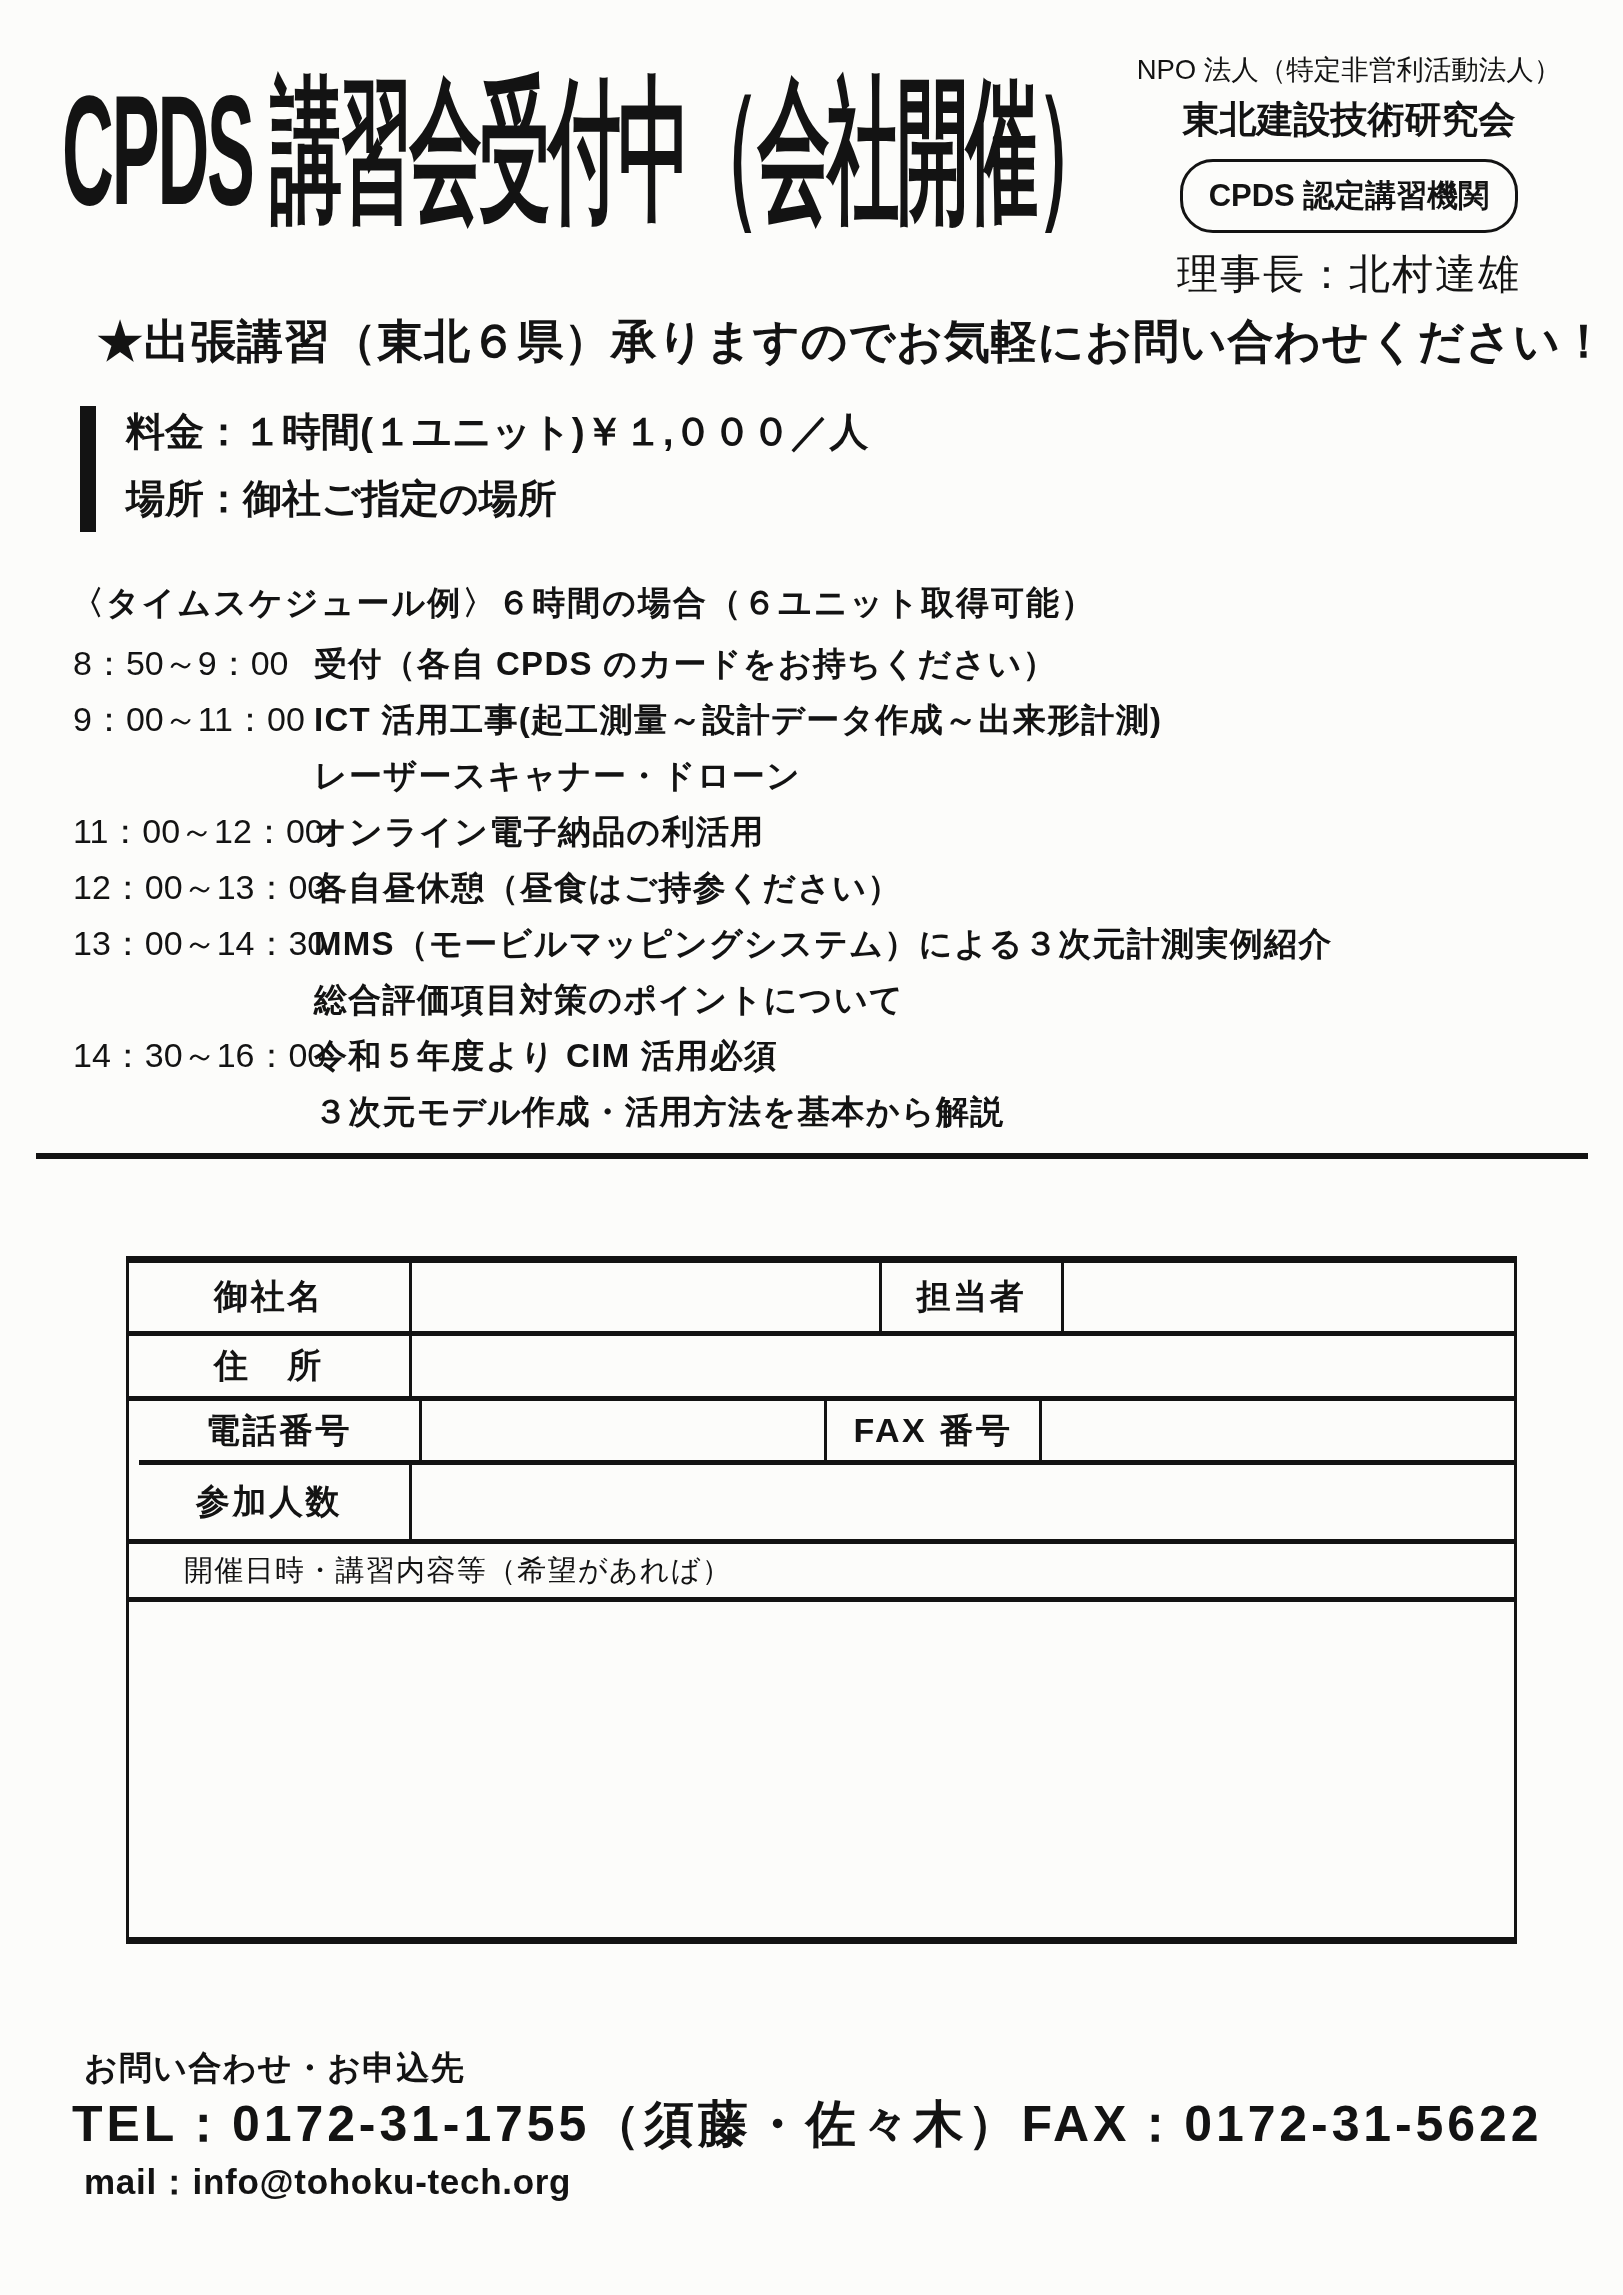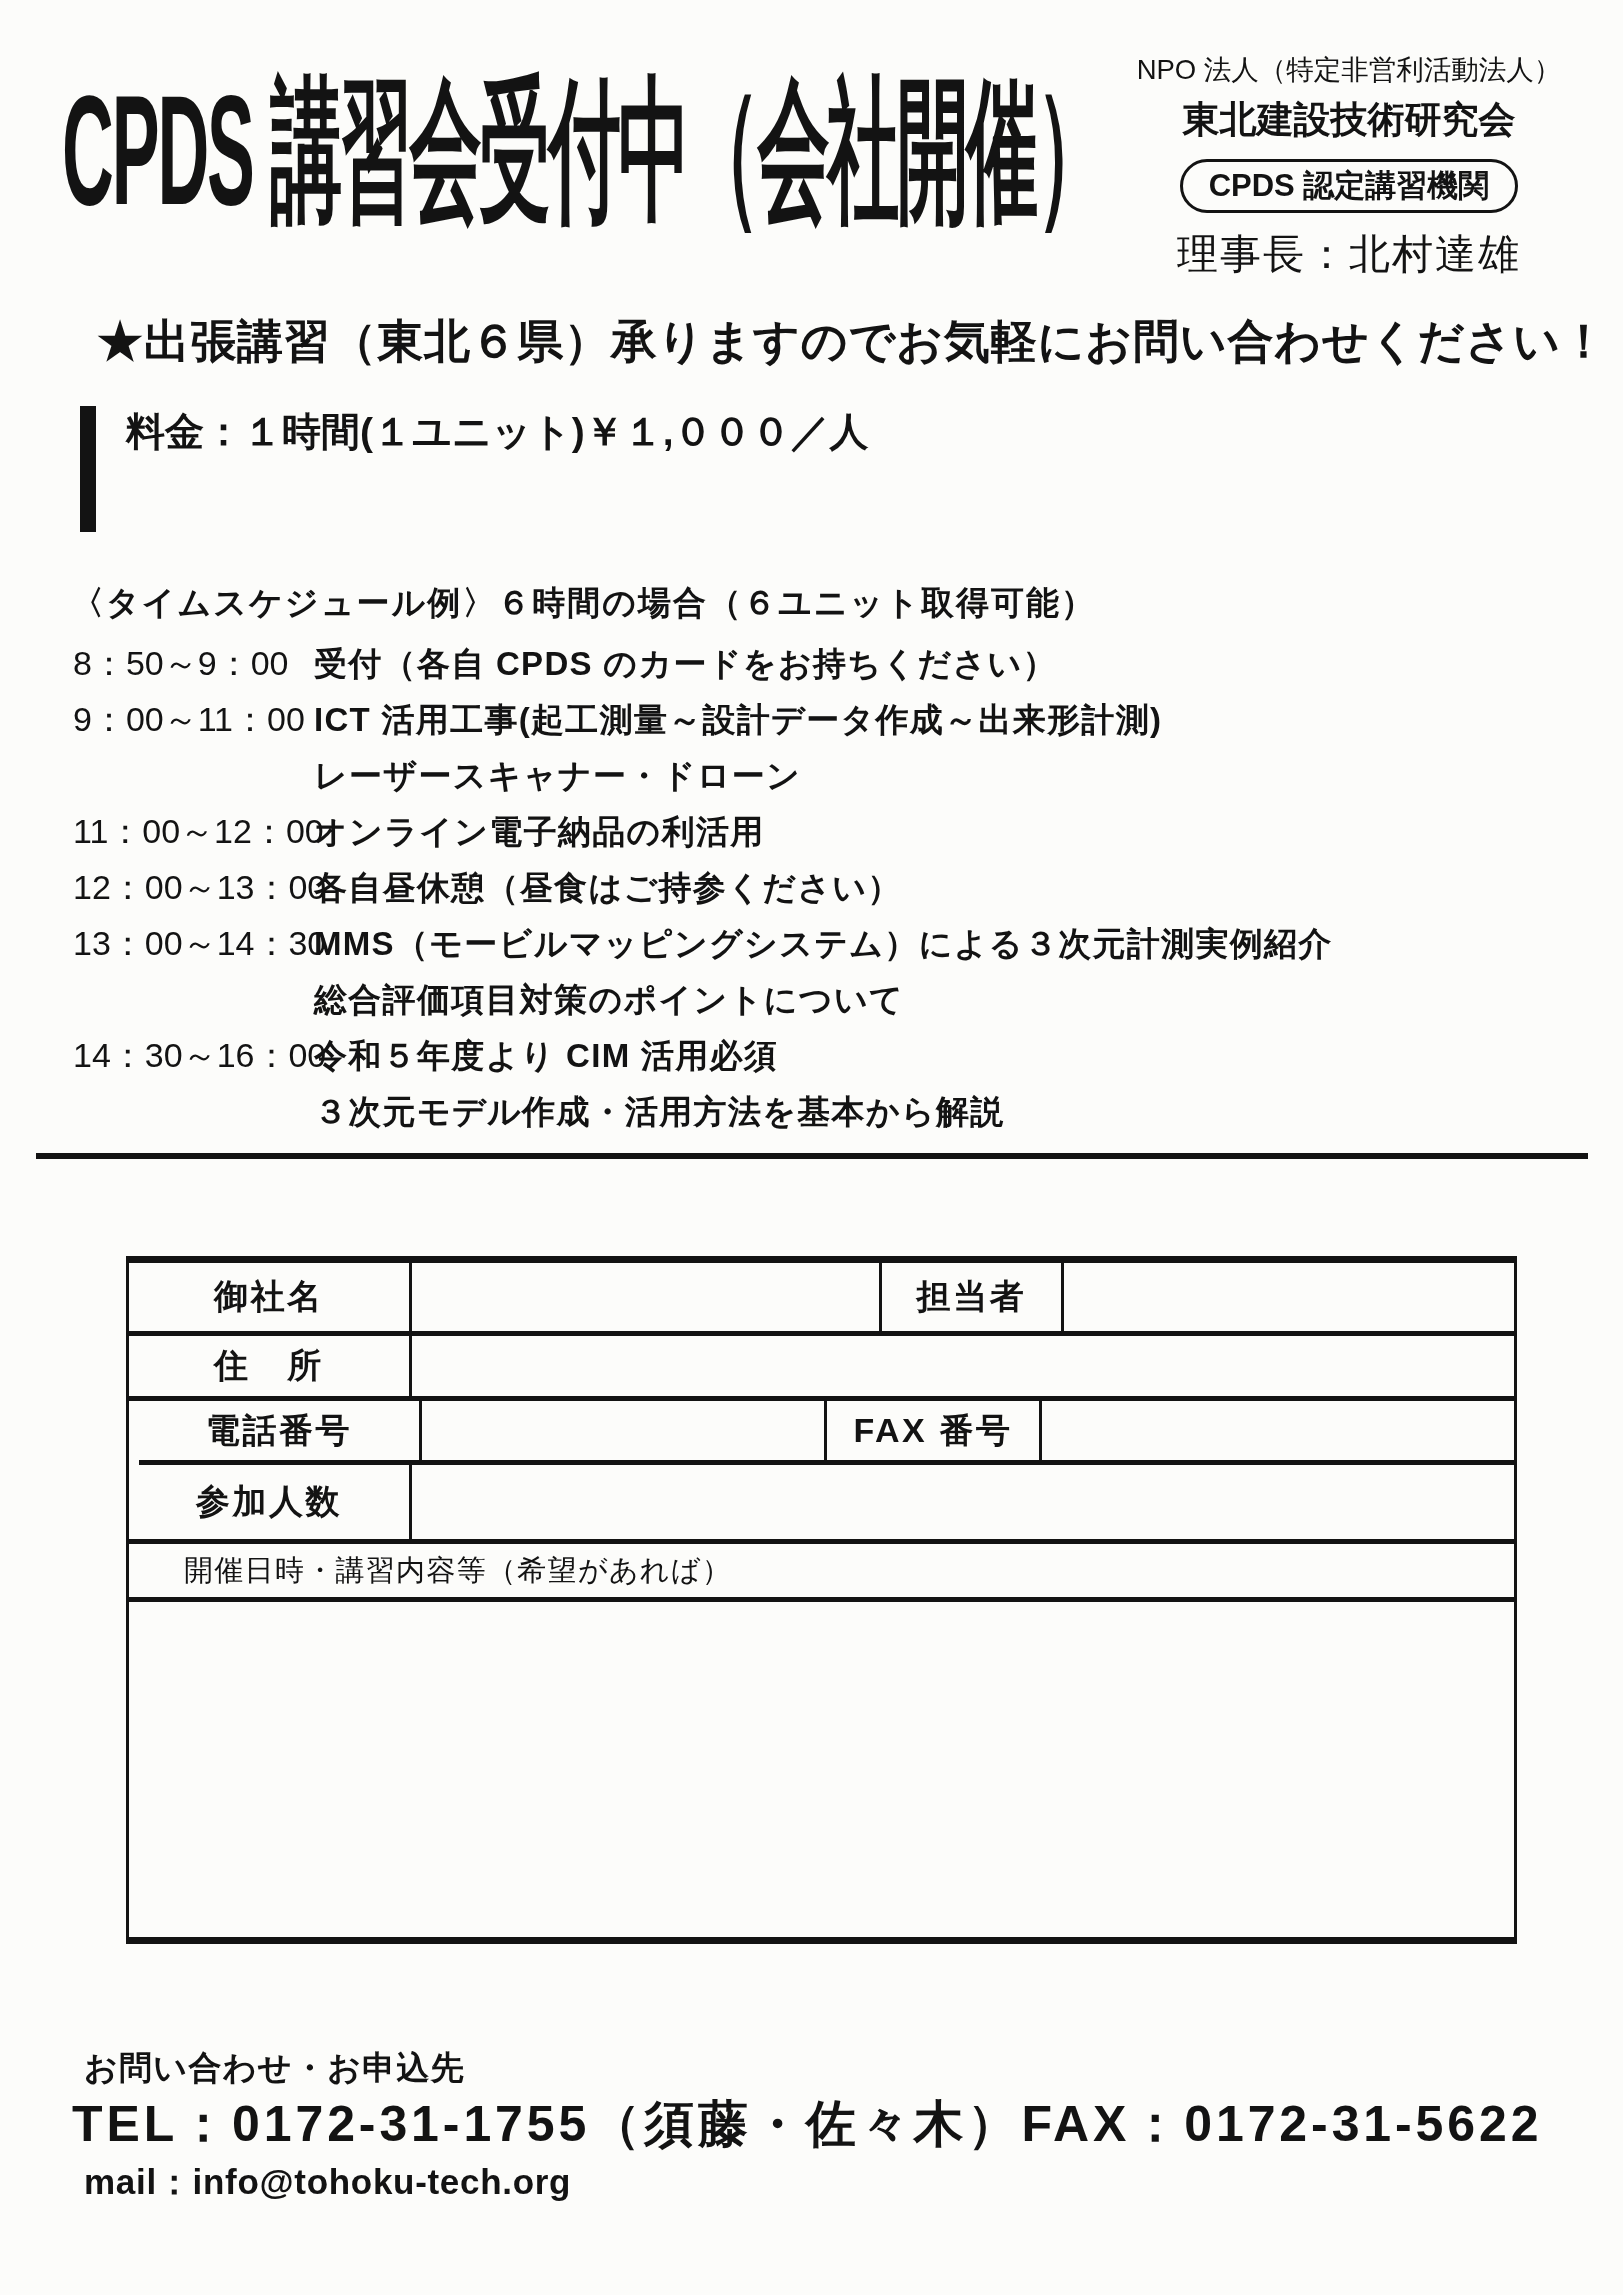--- a/index.html
+++ b/index.html
@@ -24,21 +24,21 @@
   }
   .org-block{
     position:absolute;left:1094px;top:52px;width:510px;
     text-align:center;
   }
   .org-npo{font-size:27.5px;font-weight:500;white-space:nowrap;}
   .org-name{font-size:37px;font-weight:700;margin-top:6.5px;white-space:nowrap;}
   .org-badge{
     display:inline-block;margin-top:14.4px;
     border:3.9px solid var(--ink);border-radius:33px;
-    padding:3px 26px;font-size:31px;font-weight:600;white-space:nowrap;
+    padding:13px 26px;font-size:31px;font-weight:600;white-space:nowrap;
   }
   .org-chairman{font-size:41px;font-weight:400;margin-top:14.4px;letter-spacing:2px;white-space:nowrap;}
   
   .banner{
     position:absolute;left:97px;top:311px;
     font-family:"Liberation Serif","DejaVu Serif",serif;
     font-size:46px;font-weight:700;white-space:nowrap;letter-spacing:0.7px;
   }
   
   .price-bar{position:absolute;left:80px;top:406px;width:15.7px;height:126px;background:var(--ink);}
@@ -84,20 +84,21 @@
     <div class="org-name">東北建設技術研究会</div>
     <div class="org-badge">CPDS 認定講習機関</div>
     <div class="org-chairman">理事長：北村達雄</div>
   </div>
 
   <div class="banner">★出張講習（東北６県）承りますのでお気軽にお問い合わせください！</div>
 
   <div class="price-bar"></div>
   <div class="price-block">
     <div class="price-line">料金：１時間(１ユニット)￥１,０００／人</div>
+    <div class="price-line">場所：御社ご指定の場所</div>
   </div>
 
   <div class="sched-heading">〈タイムスケジュール例〉６時間の場合（６ユニット取得可能）</div>
 
   <div class="sched">
     <div class="sched-line">
       <div class="sched-time">8：50～9：00</div>
       <div class="sched-topic">受付（各自 CPDS のカードをお持ちください）</div>
     </div>
     <div class="sched-line">

